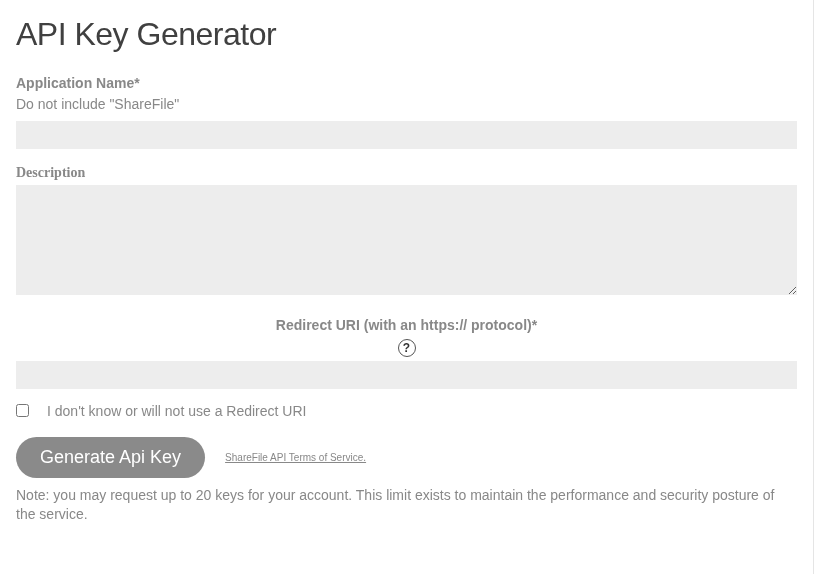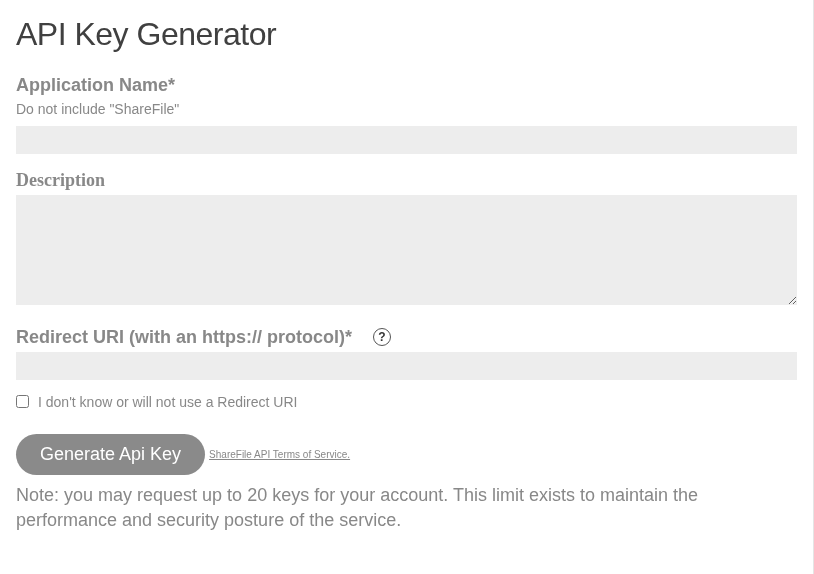--- a/index.html
+++ b/index.html
@@ -21,21 +21,21 @@
       font-weight: 400;
       color: #404040;
       margin-bottom: 22px;
       letter-spacing: -0.5px;
     }
     .form-group {
       margin-bottom: 10px;
     }
     .field-label {
       display: block;
-      font-size: 18px;
+      font-size: 14px;
       font-weight: 600;
       color: #888;
       margin-bottom: 4px;
     }
     .field-hint {
       font-size: 14px;
       color: #888;
       margin-bottom: 6px;
       line-height: 1.4;
     }
@@ -54,56 +54,57 @@
       background: #ededed;
       border: none;
       padding: 6px 8px;
       font-size: 14px;
       font-family: inherit;
       resize: both;
     }
     .label-row {
       display: flex;
       align-items: center;
-      gap: 21px;
+      gap: 6px;
       margin-bottom: 4px;
+      flex-direction: column;
     }
     .help-icon {
       display: inline-flex;
       align-items: center;
       justify-content: center;
       width: 18px;
       height: 18px;
       border: 1.5px solid #555;
       border-radius: 50%;
       font-size: 12px;
       font-weight: 700;
       color: #333;
       cursor: pointer;
     }
     .checkbox-row {
       display: flex;
       align-items: center;
-      gap: 9px;
+      gap: 18px;
       margin-top: 14px;
-      margin-bottom: 24px;
+      margin-bottom: 18px;
     }
     .checkbox-row input[type="checkbox"] {
       width: 13px;
       height: 13px;
     }
     .checkbox-label {
       font-size: 14px;
       color: #888;
     }
     .submit-row {
       display: flex;
       align-items: center;
       flex-wrap: wrap;
-      gap: 4px;
+      gap: 20px;
       margin-bottom: 8px;
     }
     .generate-btn {
       background: #8a8a8a;
       color: #fff;
       border: none;
       border-radius: 22px;
       padding: 10px 24px;
       font-size: 18px;
       font-weight: 400;
@@ -115,21 +116,21 @@
       color: #888;
       margin-left: 2px;
     }
     .tos-link {
       font-size: 10px;
       color: #888;
       text-decoration: underline;
       cursor: pointer;
     }
     .footer-note {
-      font-size: 18px;
+      font-size: 14px;
       color: #888;
       line-height: 1.4;
       margin-top: 4px;
     }
     .group-spacer-desc {
       margin-top: 16px;
       font-family: Liberation Serif, serif;
     }
     .group-spacer-redirect {
       margin-top: 18px;

